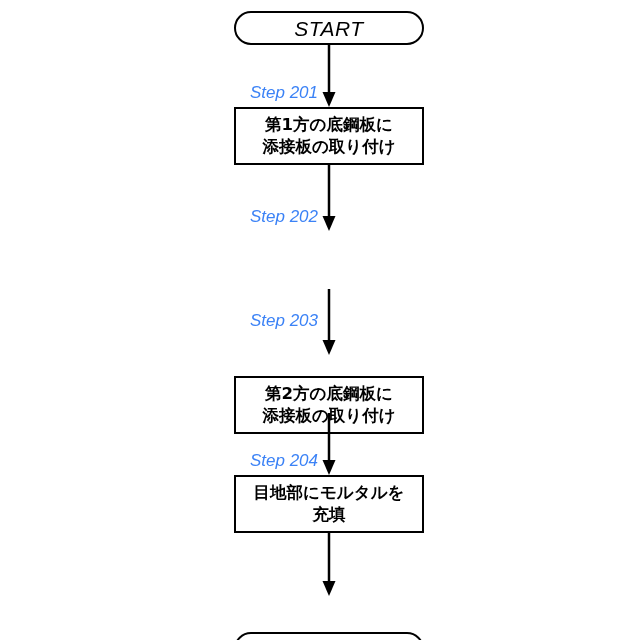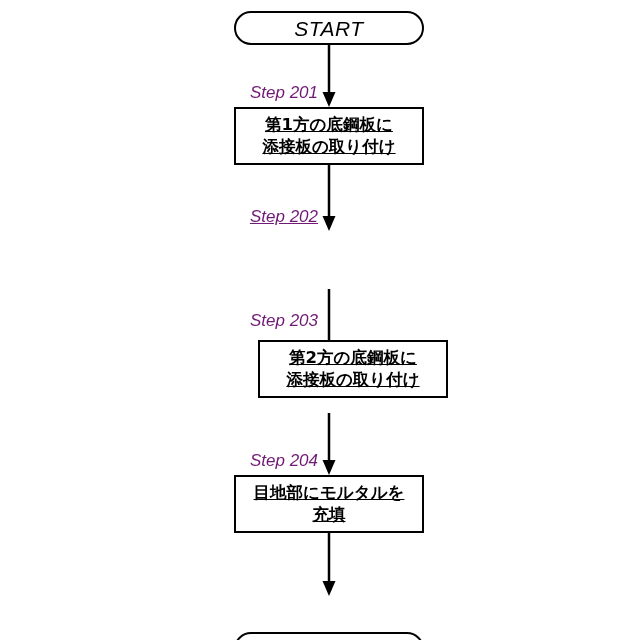--- a/index.html
+++ b/index.html
@@ -55,51 +55,50 @@
     left: 234px;
     width: 190px;
     height: 58px;
     box-sizing: border-box;
     border: 2.5px solid #000000;
     background: #ffffff;
     display: flex;
     flex-direction: column;
     align-items: center;
     justify-content: center;
-    text-decoration: underline;
   }
   .process-box .box-line {
     font-family: "DejaVu Sans", "Liberation Sans", sans-serif;
     font-size: 16.5px;
     font-weight: 700;
     line-height: 1.34;
     color: #000000;
     white-space: nowrap;
     text-align: center;
   }
   #process-box-1 { top: 107px; }
   #process-box-2 { top: 231px; }
-  #process-box-3 { top: 340px; margin-left: 24px; }
+  #process-box-3 { top: 376px; }
   #process-box-4 { top: 475px; align-items: center; }
 
   
   .step-label {
     position: absolute;
     font-style: italic;
     font-size: 17px;
     font-weight: 400;
     line-height: 1;
-    color: #701a75;
+    color: #3b82f6;
     white-space: nowrap;
     text-align: right;
     width: 104px;
     left: 214px;
   }
   #step-label-201 { top: 84px; }
-  #step-label-202 { top: 208px; text-decoration: underline; }
+  #step-label-202 { top: 208px; }
   #step-label-203 { top: 312px; }
   #step-label-204 { top: 452px; }
 
   
   .connector {
     position: absolute;
     left: 315px;
     width: 28px;
   }
   .connector svg { display: block; }

